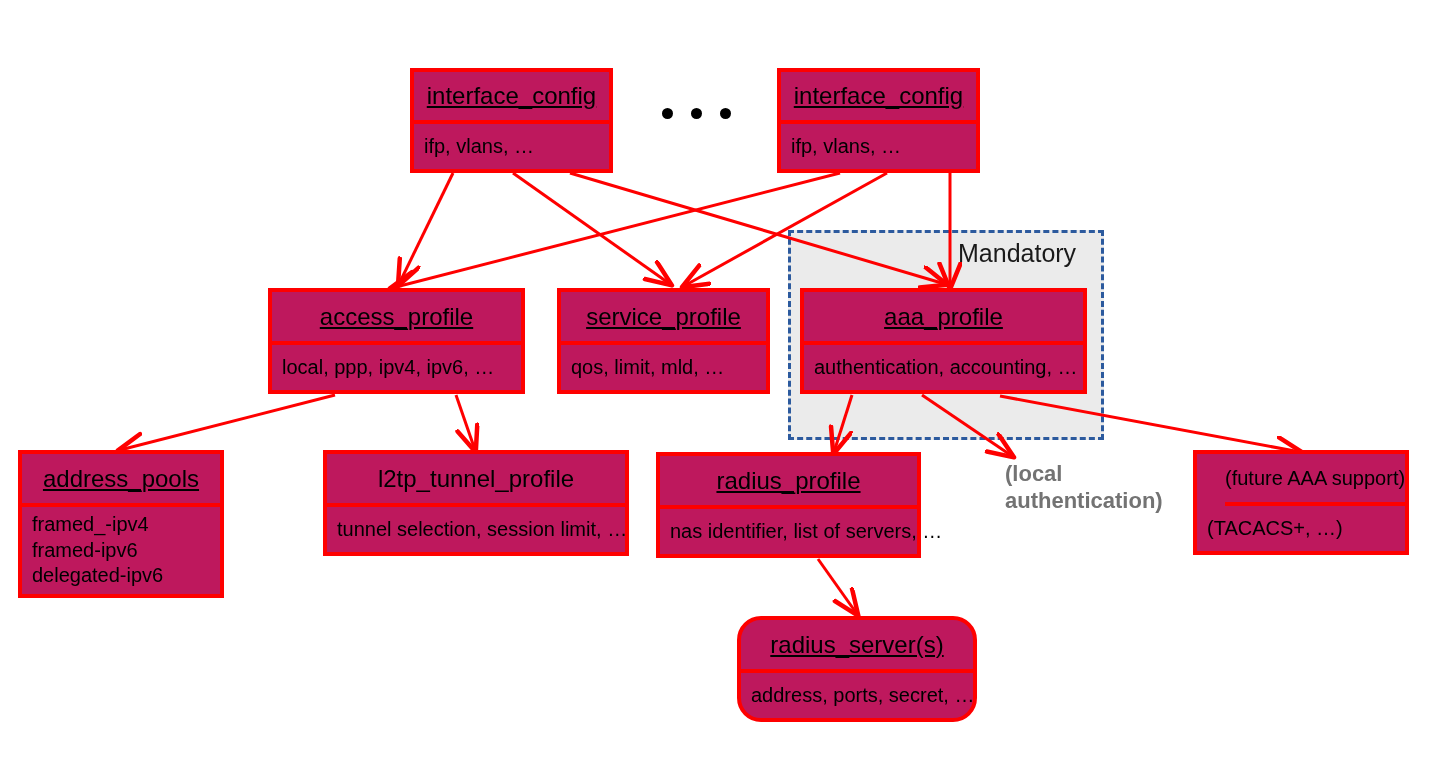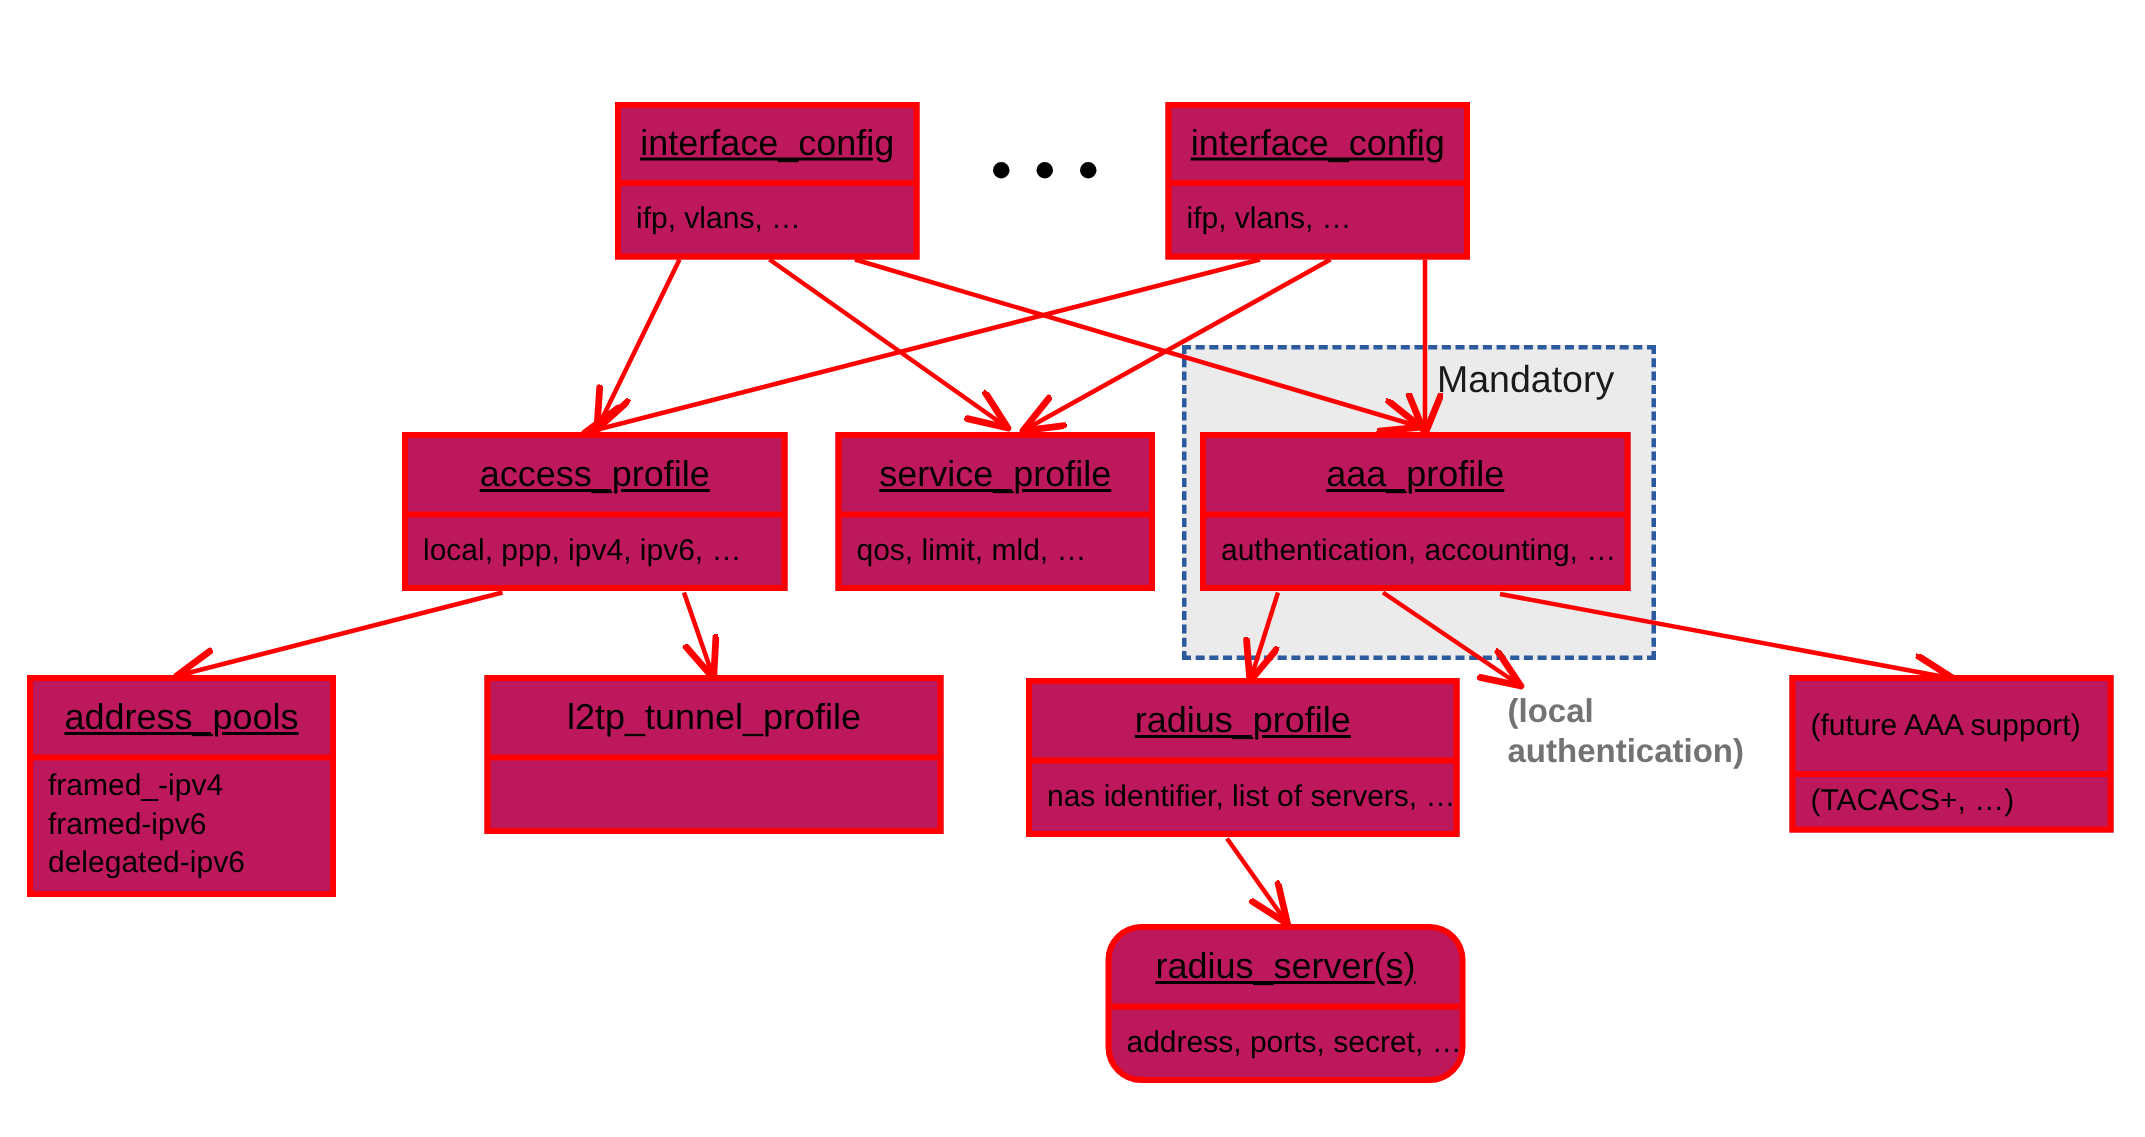--- a/index.html
+++ b/index.html
@@ -196,34 +196,37 @@
     <div class="title" style="height:53px;">address_pools</div>
     <div class="body left-align">
       <div class="line">framed_-ipv4</div>
       <div class="line">framed-ipv6</div>
       <div class="line">delegated-ipv6</div>
     </div>
   </div>
 
   <div class="node" style="left:323px; top:450px; width:306px; height:106px;">
     <div class="title no-underline" style="height:53px;">l2tp_tunnel_profile</div>
-  </div>
-
-  <div class="node" style="left:684px; top:452px; width:289px; height:106px;">
+    <div class="body left-align">
+      <div class="line">tunnel selection, session limit, …</div>
+    </div>
+  </div>
+
+  <div class="node" style="left:656px; top:452px; width:265px; height:106px;">
     <div class="title" style="height:53px;">radius_profile</div>
     <div class="body left-align">
       <div class="line">nas identifier, list of servers, …</div>
     </div>
   </div>
 
   <div class="note" style="left:1005px; top:461px; width:185px;">(local
 authentication)</div>
 
   <div class="node" style="left:1193px; top:450px; width:216px; height:105px;">
-    <div class="title no-underline" style="height:64px; justify-content:flex-start; font-size:20px; padding-left:10px;">(future AAA support)</div>
+    <div class="title no-underline" style="height:52px; justify-content:flex-start; font-size:20px; padding-left:0;margin-left:28px;">(future AAA support)</div>
     <div class="body left-align">
       <div class="line">(TACACS+, …)</div>
     </div>
   </div>
 
   <div class="node" style="left:737px; top:616px; width:240px; height:106px;border-radius:24px;">
     <div class="title" style="height:53px;">radius_server(s)</div>
     <div class="body left-align">
       <div class="line">address, ports, secret, …</div>
     </div>

